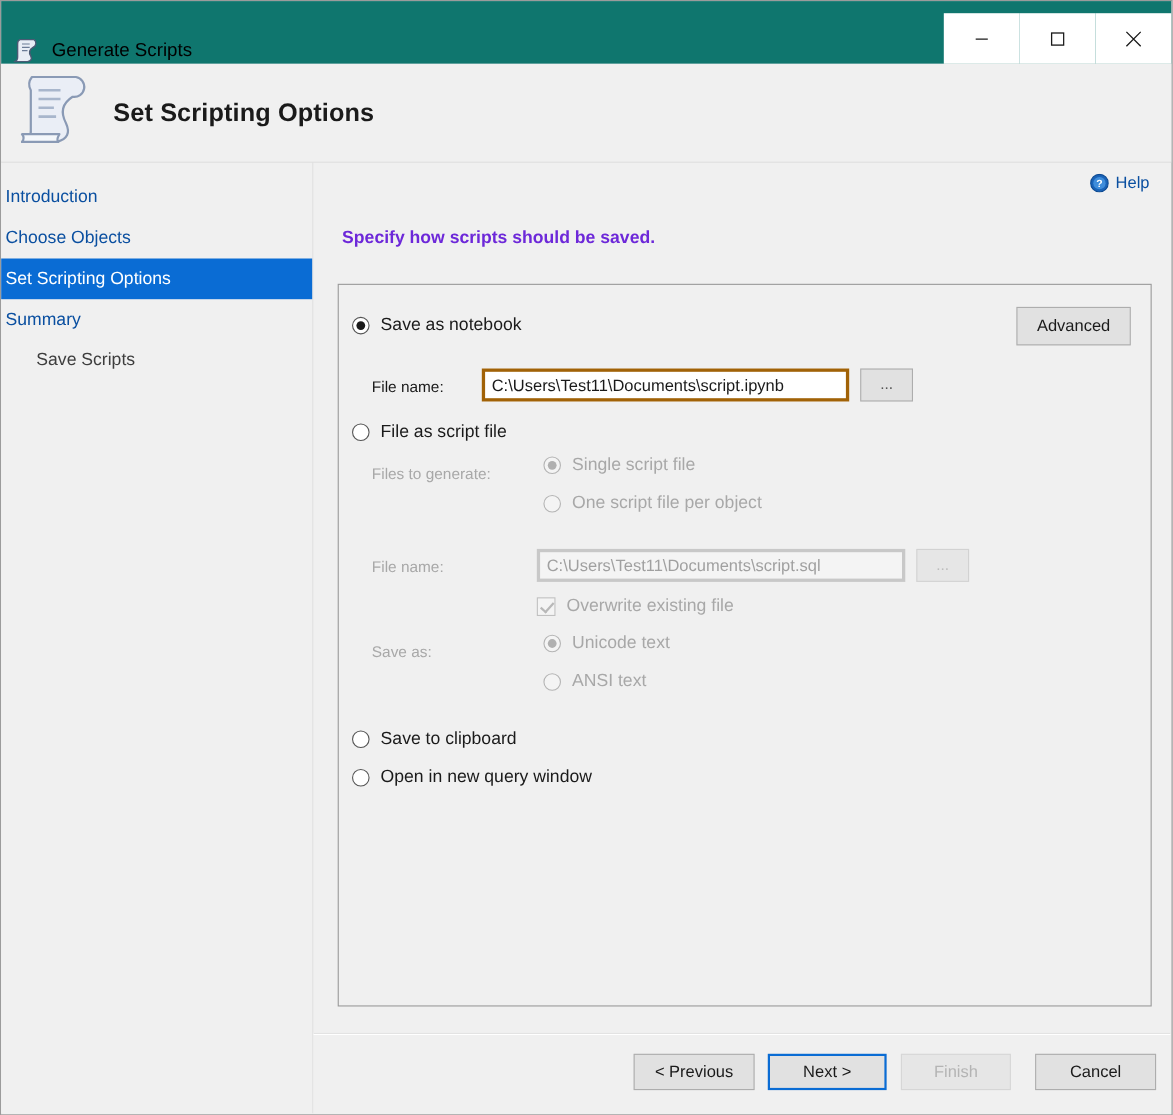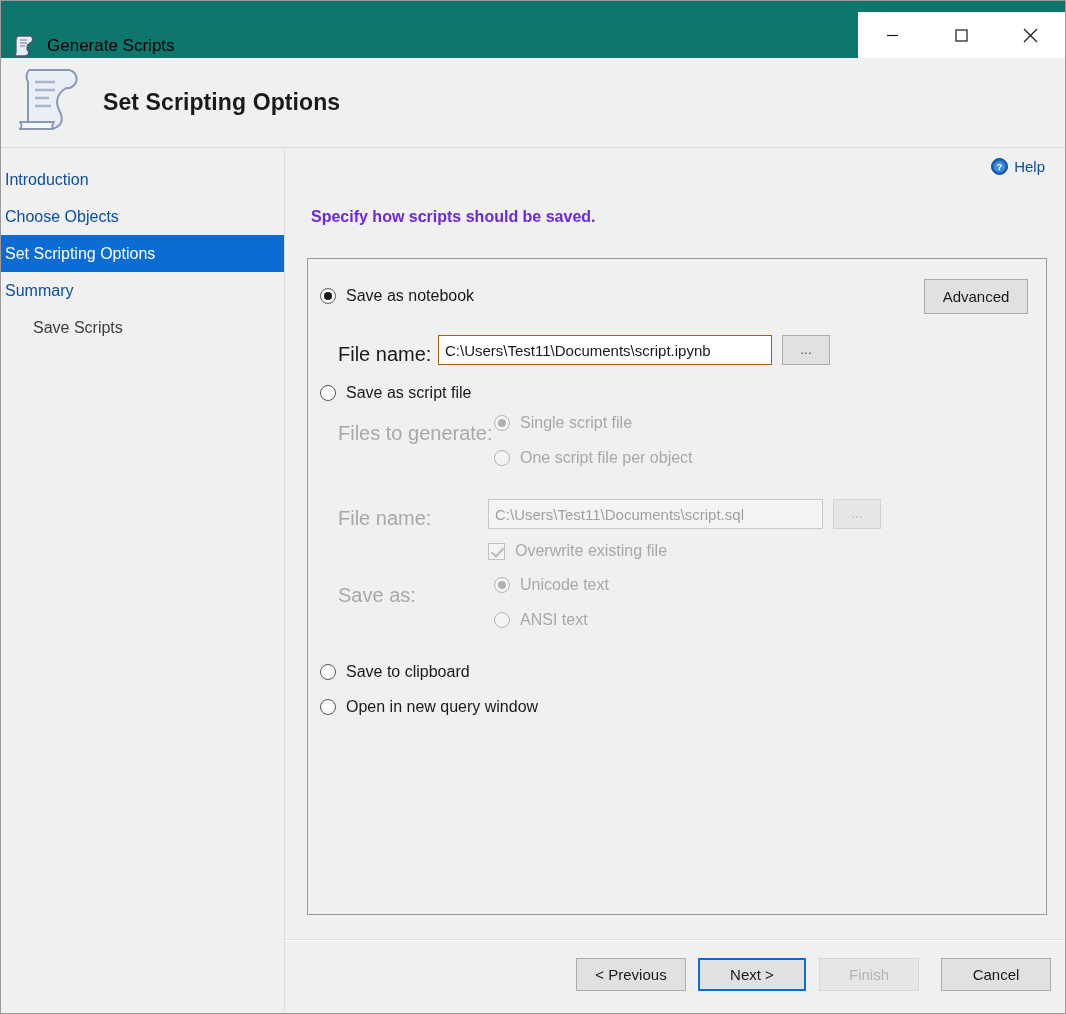--- a/index.html
+++ b/index.html
@@ -230,32 +230,32 @@
   .opt-label {
     margin-left: 10px;
     font-size: 16px;
     color: #1a1a1a;
     white-space: nowrap;
   }
   .opt-label.disabled { color: #a8a8a8; }
 
   .field-label {
     position: absolute;
-    font-size: 20px;
+    font-size: 14px;
     color: #1a1a1a;
     white-space: nowrap;
   }
   .field-label.disabled { color: #a8a8a8; }
 
   .textbox {
     position: absolute;
     box-sizing: border-box;
     height: 30px;
     background: #ffffff;
-    border: 1px solid #a16207;
+    border: 3px solid #a16207;
     font-family: "Liberation Sans", sans-serif;
     font-size: 15px;
     color: #1a1a1a;
     padding: 0 6px;
     line-height: 28px;
   }
   .textbox.disabled {
     background: #f4f4f4;
     border-color: #c8c8c8;
     color: #a0a0a0;
@@ -417,21 +417,21 @@
         <span class="radio checked"></span>
         <span class="opt-label">Save as notebook</span>
       </div>
 
       <div class="field-label" style="left:30px; top:84px;">File name:</div>
       <input type="text" class="textbox" style="left: 130px; top: 76px; width: 334px;" value="C:\Users\Test11\Documents\script.ipynb">
       <div class="browse-btn" style="left:474px; top:76px;">...</div>
 
       <div class="opt-row" style="left:12px; top:125px;">
         <span class="radio"></span>
-        <span class="opt-label">Save as script file</span>
+        <span class="opt-label">File as script file</span>
       </div>
 
       <div class="field-label disabled" style="left:30px; top:163px;">Files to generate:</div>
 
       <div class="opt-row" style="left:186px; top:155px;">
         <span class="radio disabled checked"></span>
         <span class="opt-label disabled">Single script file</span>
       </div>
 
       <div class="opt-row" style="left:186px; top:190px;">

